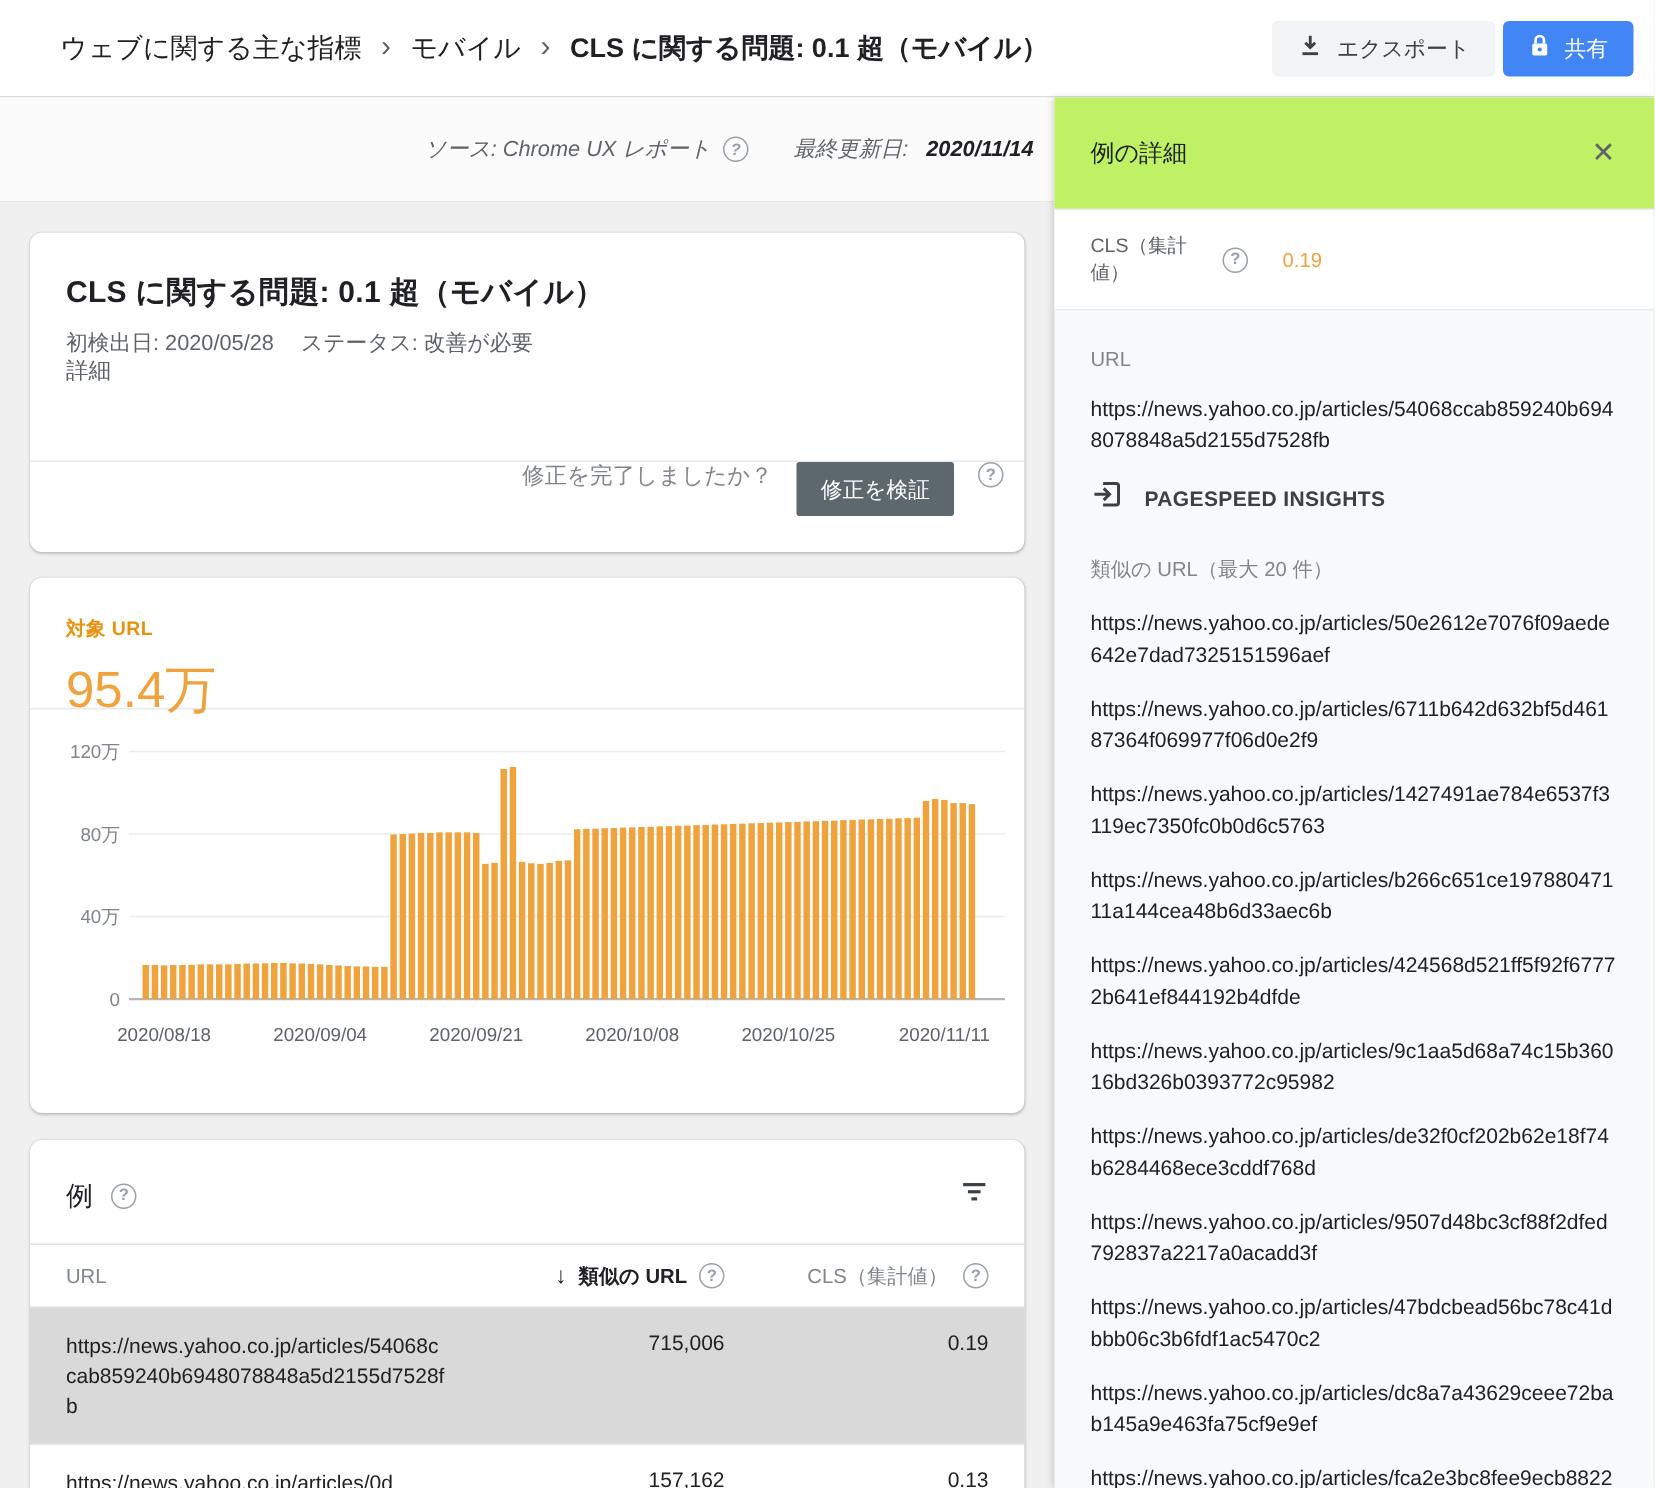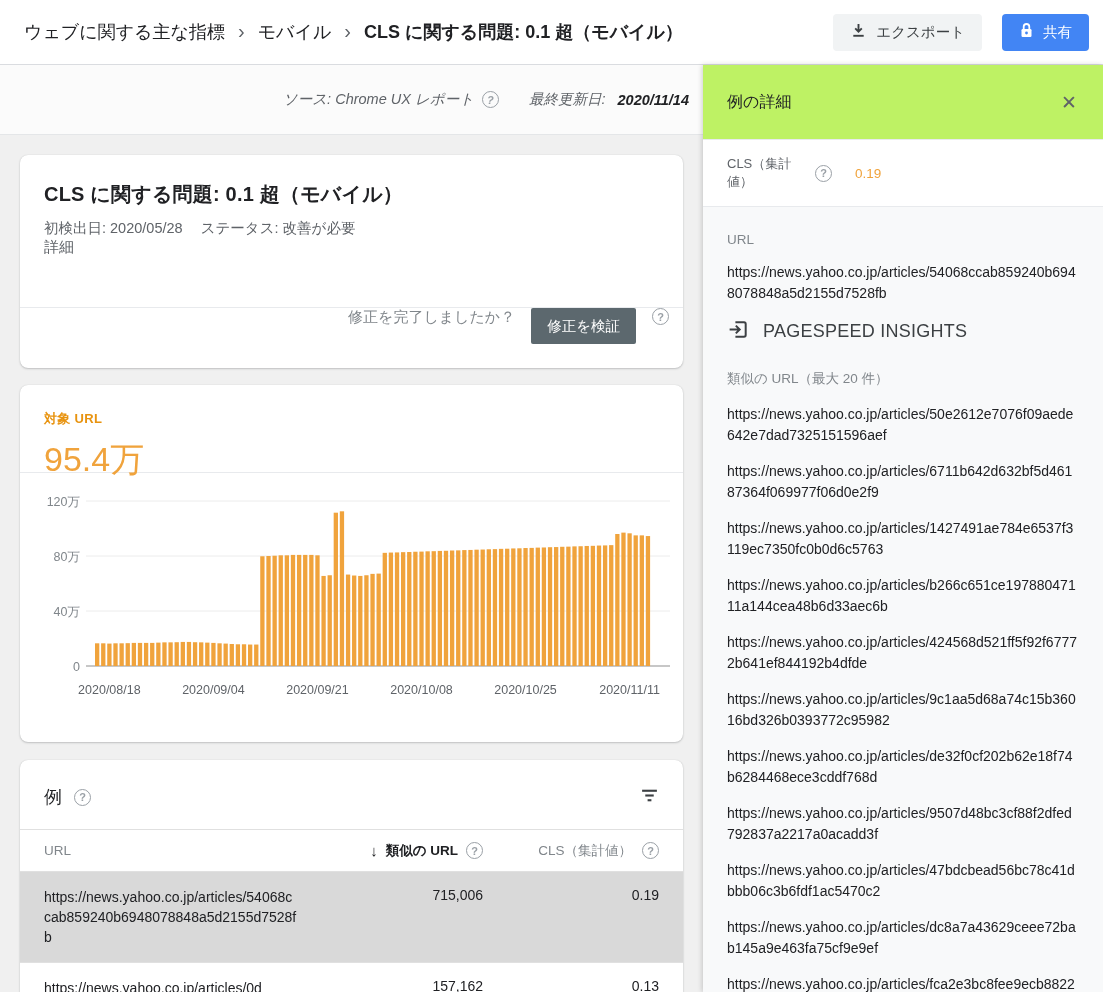--- a/index.html
+++ b/index.html
@@ -2,25 +2,25 @@
 <html><head>
 <meta charset="utf-8">
 <style>
   * { margin:0; padding:0; box-sizing:border-box; }
   body { font-family:"Liberation Sans","DejaVu Sans",sans-serif; background:#e0e0e0; }
   .page { width:1103px; height:992px; background:#fff; position:relative; overflow:hidden; color:#202124; }
 
   
   .topbar { height:65px; display:flex; align-items:center; justify-content:space-between;
             padding:0 14px 0 24px; border-bottom:1px solid #dadce0; background:#fff; }
-  .breadcrumb { display:flex; align-items:flex-end; gap:13px; font-size:18px; color:#202124; white-space:nowrap; }
+  .breadcrumb { display:flex; align-items:flex-end; gap:13px; font-size:18px; color:#202124; white-space:nowrap;margin-left:16px; }
   .crumb { cursor:pointer; }
   .crumb.current { font-weight:bold; cursor:default; }
   .chevron { color:#5f6368; font-size:20px; line-height:1; padding-bottom:3px; }
-  .topbar-actions { display:flex; align-items:center; gap:20px; }
+  .topbar-actions { display:flex; align-items:center; gap:5px; }
   .btn { display:flex; align-items:center; gap:9px; height:37px; padding:0 17px; border:none;
          border-radius:4px; font-size:14.5px; font-family:inherit; cursor:pointer; }
   .btn-export { background:#f1f3f4; color:#3c4043; }
   .btn-share { background:#4285f4; color:#fff; }
 
   
   .content { display:flex; height:927px; }
   .main { width:703px; display:flex; flex-direction:column; }
   .source-bar { height:70px; flex:none; background:#fbfbfb; border-bottom:1px solid #e4e6e8;
                 display:flex; align-items:center; justify-content:flex-end; gap:30px;
@@ -82,21 +82,21 @@
   .close-icon { font-size:19px; color:#5f6368; cursor:pointer; }
   .panel-cls { height:67px; flex:none; background:#fff; border-bottom:1px solid #e8eaed;
                display:flex; align-items:center; padding:0 24px; }
   .panel-cls-label { width:80px; font-size:13px; color:#5f6368; line-height:18px; }
   .panel-cls .help { margin-left:8px; }
   .panel-cls-value { margin-left:23px; font-size:13.5px; color:#f0a33c; }
   .panel-body { flex:1; padding:25px 24px; overflow:hidden; }
   .section-label { font-size:13.5px; color:#80868b; }
   .panel-url { margin-top:15px; font-size:14px; color:#202124; line-height:21px; word-break:break-all; }
   .psi-link { margin-top:15px; display:flex; align-items:center; gap:15px; cursor:pointer; }
-  .psi-text { font-size:18px; font-weight:normal; color:#3c4043; letter-spacing:.25px; }
+  .psi-text { font-size:14px; font-weight:bold; color:#3c4043; letter-spacing:.25px; }
   .similar-label { margin-top:26px; }
   #similar-list { list-style:none; }
   #similar-list li { margin-top:16px; font-size:14px; color:#202124; line-height:20.5px; word-break:break-all; }
 </style>
 </head>
 <body>
 
 <div class="page">
 
   <header class="topbar">

